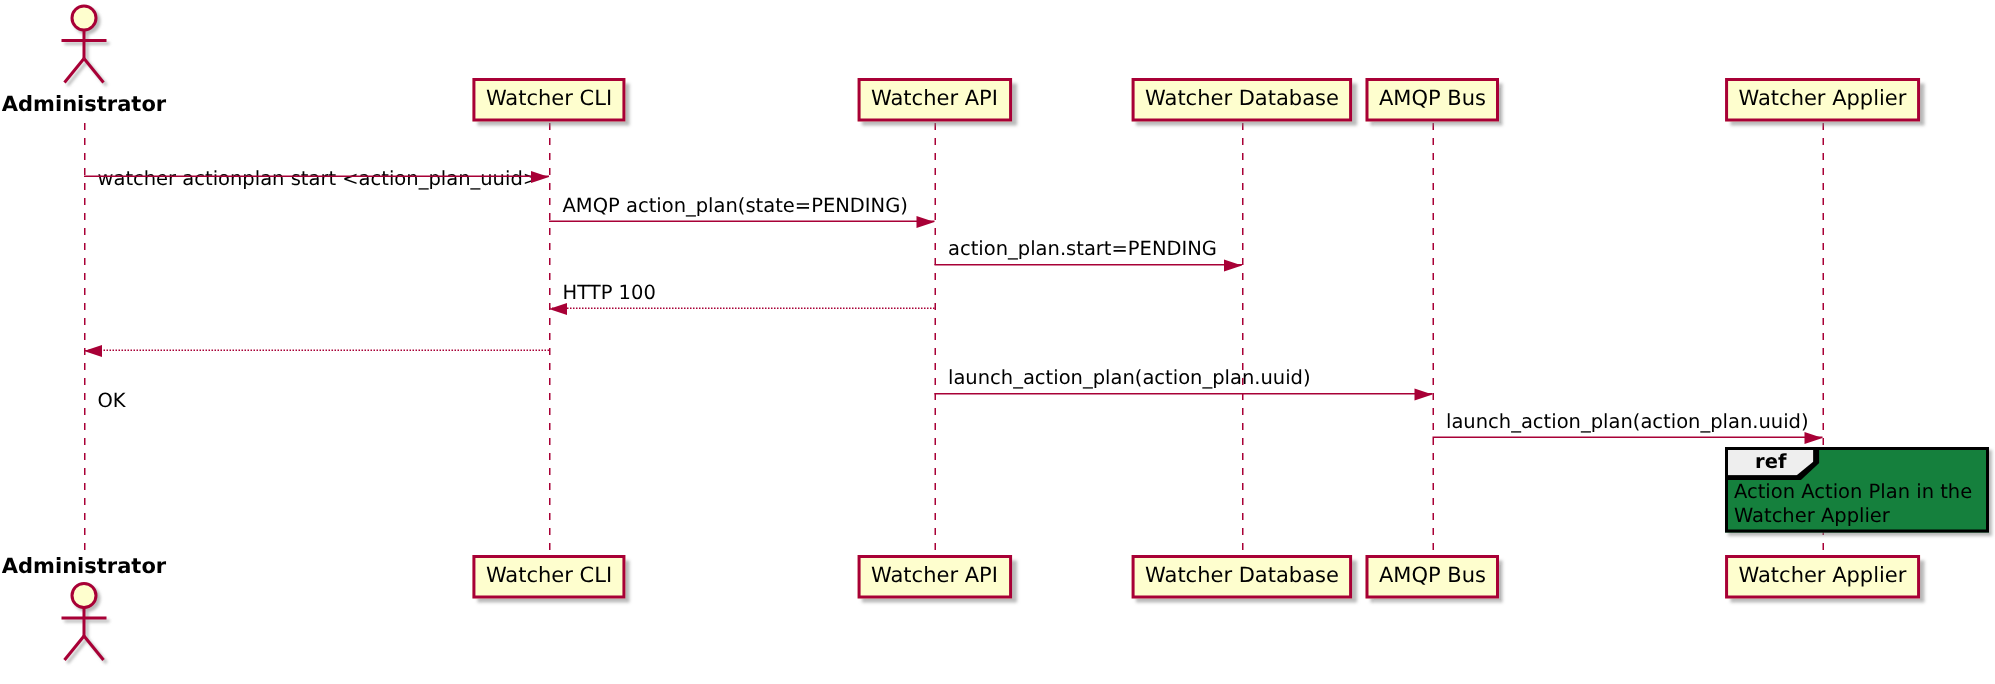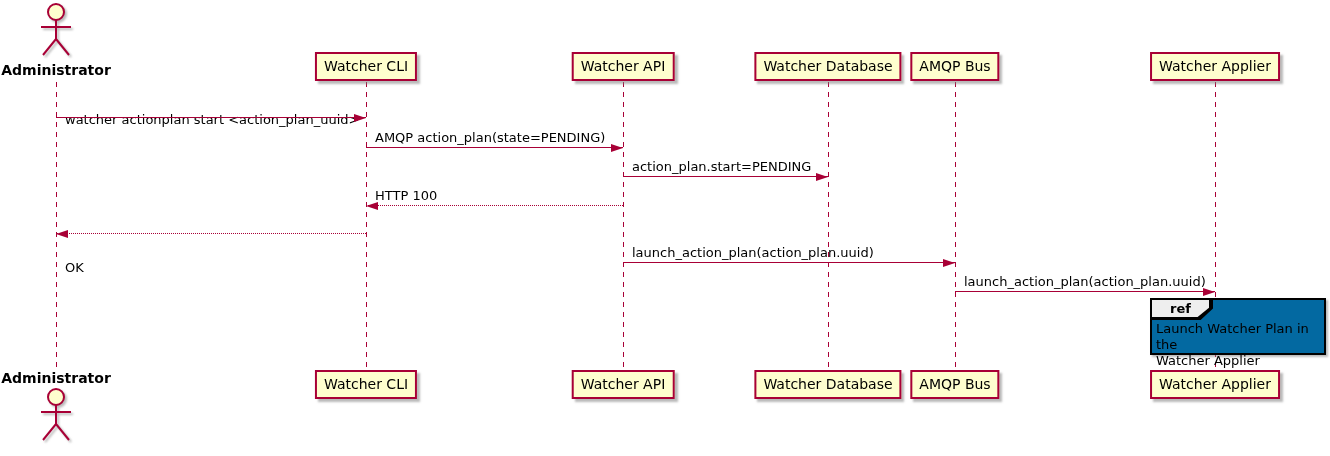--- a/index.html
+++ b/index.html
@@ -25,21 +25,21 @@
     white-space:nowrap;z-index:2;font-weight:bold;}
   .msg-label{position:absolute;font-size:13px;white-space:nowrap;z-index:3;}
   .msg-line{position:absolute;height:0;z-index:3;}
   .msg-line.solid{border-top:1px solid var(--line);}
   .msg-line.dotted{border-top:1px dotted var(--line);}
   .arrow{position:absolute;width:0;height:0;z-index:3;}
   .arrow.right{border-left:12px solid var(--line);border-top:4px solid transparent;border-bottom:4px solid transparent;}
   .arrow.left{border-right:12px solid var(--line);border-top:4px solid transparent;border-bottom:4px solid transparent;}
   .ref{
     position:absolute;left:1150px;top:298px;width:176px;height:57px;
-    border:2px solid #000;background:#0369a1;box-sizing:border-box;
+    border:2px solid #000;background:#15803d;box-sizing:border-box;
     box-shadow:2px 2px 2px rgba(130,130,130,0.55);z-index:5;
   }
   .ref-tab-border{
     position:absolute;left:-1px;top:-1px;width:62px;height:21px;background:#000;
     clip-path:polygon(0 0,100% 0,100% 45%,80% 100%,0 100%);
   }
   .ref-tab{
     position:absolute;left:1px;top:1px;width:57px;height:17px;background:#EEEEEE;
     clip-path:polygon(0 0,100% 0,100% 45%,80% 100%,0 100%);
     font-weight:bold;font-size:13px;line-height:17px;text-align:center;
@@ -48,21 +48,21 @@
 </style>
 </head>
 <body>
 
 <div class="canvas" style="--line: #A80036; --fill: #FEFECE;">
   <div class="ref">
     <div class="ref-tab-border">
       <div class="ref-tab">ref</div>
     </div>
     <div class="ref-body">
-      <div>Launch Watcher Plan in the</div>
+      <div>Action Action Plan in the</div>
       <div>Watcher Applier</div>
     </div>
   </div>
 <div class="lifeline" style="left: 56px; top: 82px; height: 288px;"></div>
     <div class="actor-figure" style="left: 56px; top: 2px;"><svg width="40" height="56" viewBox="0 0 40 56">
         <circle cx="20" cy="10" r="8" fill="#FEFECE" stroke="#A80036" stroke-width="2"></circle>
         <line x1="20" y1="18" x2="20" y2="37" stroke="#A80036" stroke-width="2"></line>
         <line x1="5" y1="25" x2="35" y2="25" stroke="#A80036" stroke-width="2"></line>
         <line x1="20" y1="37" x2="7" y2="53" stroke="#A80036" stroke-width="2"></line>
         <line x1="20" y1="37" x2="33" y2="53" stroke="#A80036" stroke-width="2"></line>

